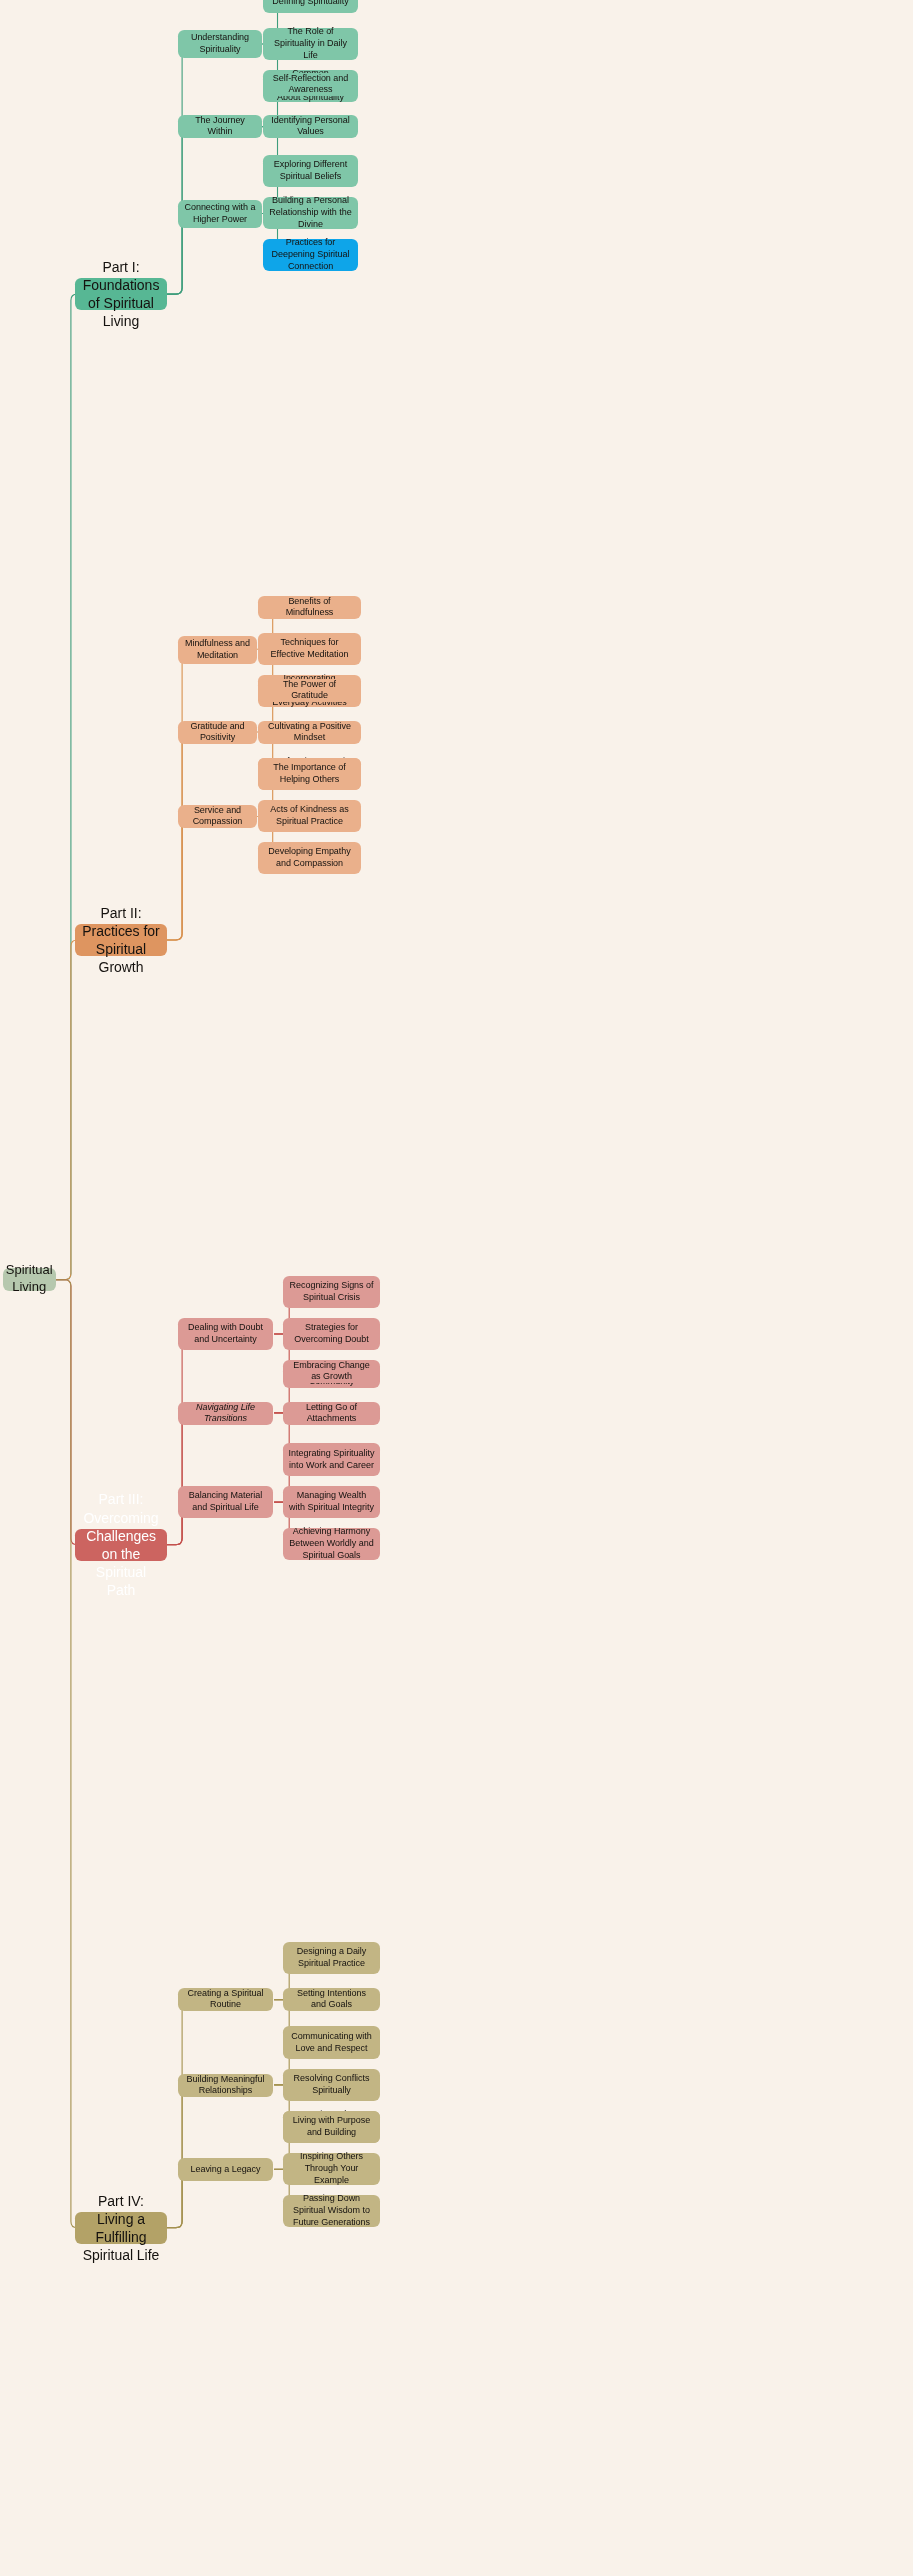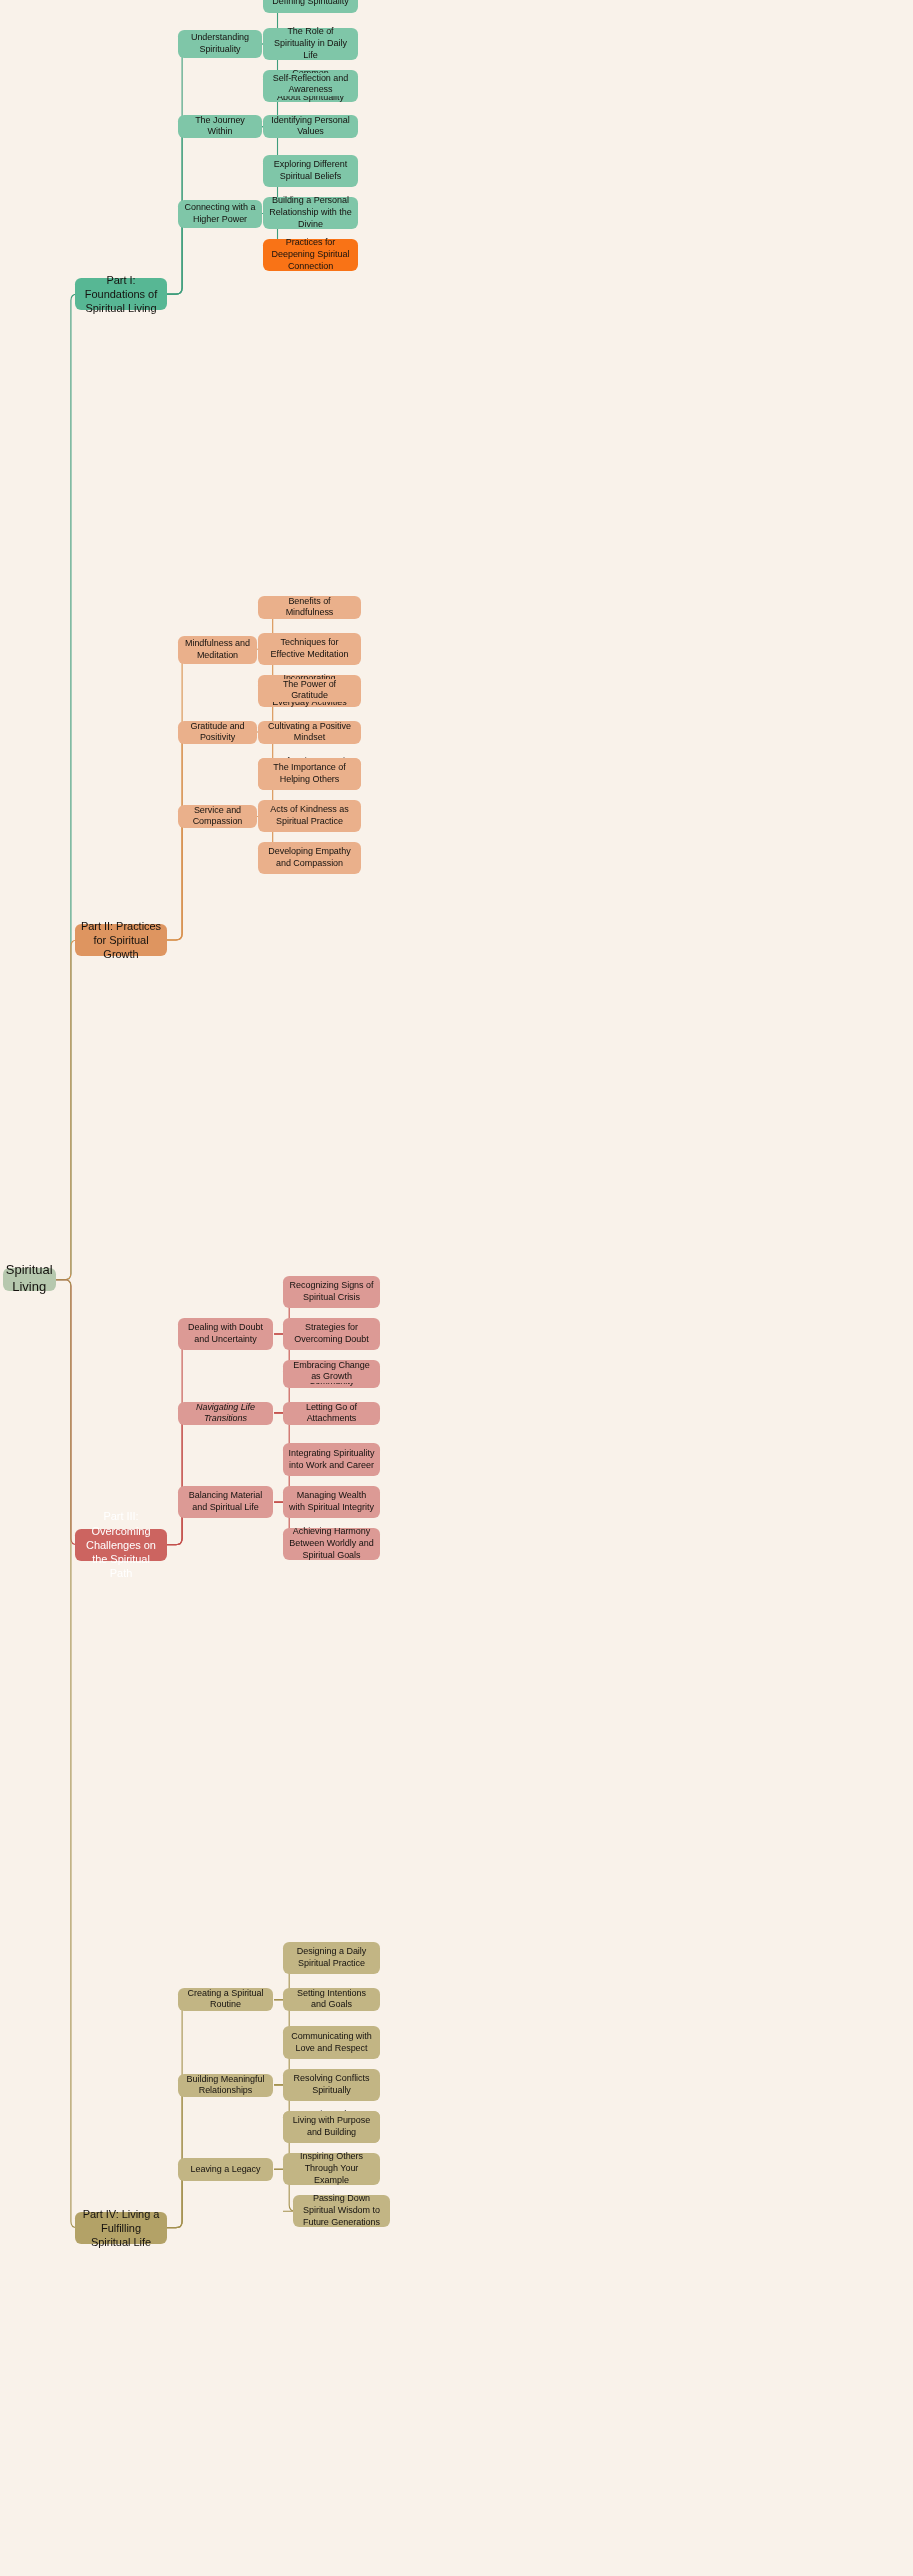--- a/index.html
+++ b/index.html
@@ -20,21 +20,21 @@
     align-items:center;
     justify-content:center;
     text-align:center;
     line-height:1.30;
     padding:2.7px 5.5px;
     font-size:9px;
     color:#15120f;
     letter-spacing:-0.03px;
   }
   .node.root{font-size:13px;}
-  .node.part{font-size:11px;}
+  .node.part{font-size:14px;}
   .node.white-text{color:#ffffff;}
 </style>
 </head>
 <body>
 
 <div id="map">
   <svg class="links" id="links" viewBox="0 0 1331 3753" width="914" height="2576">
       <path d="M 81 1864.5 L 94 1864.5 Q 103 1864.5 103 1855.5 L 103 437.5 Q 103 428.5 112 428.5 L 109 428.5" fill="none" stroke="#3f9d7c" stroke-width="1.6"></path>
       <path d="M 243 428.5 L 256 428.5 Q 265 428.5 265 419.5 L 265 73 Q 265 64 274 64 L 260 64" fill="none" stroke="#3f9d7c" stroke-width="1.6"></path>
       <path d="M 382 64 L 395 64 Q 404 64 404 55 L 404 12 Q 404 3 413 3 L 383 3" fill="none" stroke="#3f9d7c" stroke-width="1.6"></path>
@@ -121,21 +121,21 @@
       </div>
       <div class="node" style="left: 178px; top: 200px; width: 84px; height: 27.5px; background: rgb(127, 198, 168); color: rgb(21, 18, 15);">
         <span>Connecting with a Higher Power</span>
       </div>
       <div class="node" style="left: 263px; top: 155px; width: 95px; height: 32px; background: rgb(127, 198, 168); color: rgb(21, 18, 15);">
         <span>Exploring Different Spiritual Beliefs</span>
       </div>
       <div class="node" style="left: 263px; top: 197px; width: 95px; height: 32px; background: rgb(127, 198, 168); color: rgb(21, 18, 15);">
         <span>Building a Personal Relationship with the Divine</span>
       </div>
-      <div class="node" style="left: 263px; top: 239px; width: 95px; height: 32px; background: #f97316; color: rgb(21, 18, 15);">
+      <div class="node" style="left: 263px; top: 239px; width: 95px; height: 32px; background: #0ea5e9; color: rgb(21, 18, 15);">
         <span>Practices for Deepening Spiritual Connection</span>
       </div>
       <div class="node part" style="left: 75px; top: 924px; width: 92px; height: 32px; background: rgb(222, 149, 96); color: rgb(21, 18, 15);">
         <span>Part II: Practices for Spiritual Growth</span>
       </div>
       <div class="node" style="left: 178px; top: 636px; width: 79px; height: 27.5px; background: rgb(234, 176, 139); color: rgb(21, 18, 15);">
         <span>Mindfulness and Meditation</span>
       </div>
       <div class="node" style="left: 258px; top: 596px; width: 103px; height: 22.7px; background: rgb(234, 176, 139); color: rgb(21, 18, 15);">
         <span>Benefits of Mindfulness</span>
@@ -238,18 +238,18 @@
       </div>
       <div class="node" style="left: 178px; top: 2158px; width: 95px; height: 22.7px; background: rgb(194, 181, 132); color: rgb(21, 18, 15);">
         <span>Leaving a Legacy</span>
       </div>
       <div class="node" style="left: 283px; top: 2111px; width: 97px; height: 32px; background: rgb(194, 181, 132); color: rgb(21, 18, 15);">
         <span>Living with Purpose and Building</span>
       </div>
       <div class="node" style="left: 283px; top: 2153px; width: 97px; height: 32px; background: rgb(194, 181, 132); color: rgb(21, 18, 15);">
         <span>Inspiring Others Through Your Example</span>
       </div>
-      <div class="node" style="left: 283px; top: 2195px; width: 97px; height: 32px; background: rgb(194, 181, 132); color: rgb(21, 18, 15); margin-left: 10px;">
+      <div class="node" style="left: 283px; top: 2195px; width: 97px; height: 32px; background: rgb(194, 181, 132); color: rgb(21, 18, 15);">
         <span>Passing Down Spiritual Wisdom to Future Generations</span>
       </div>
     </div>
 </div>
 
 
 </body></html>

